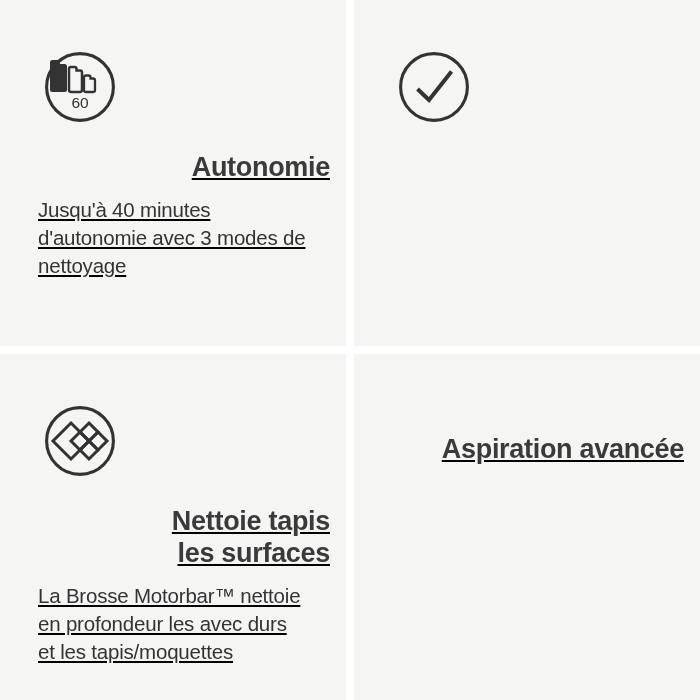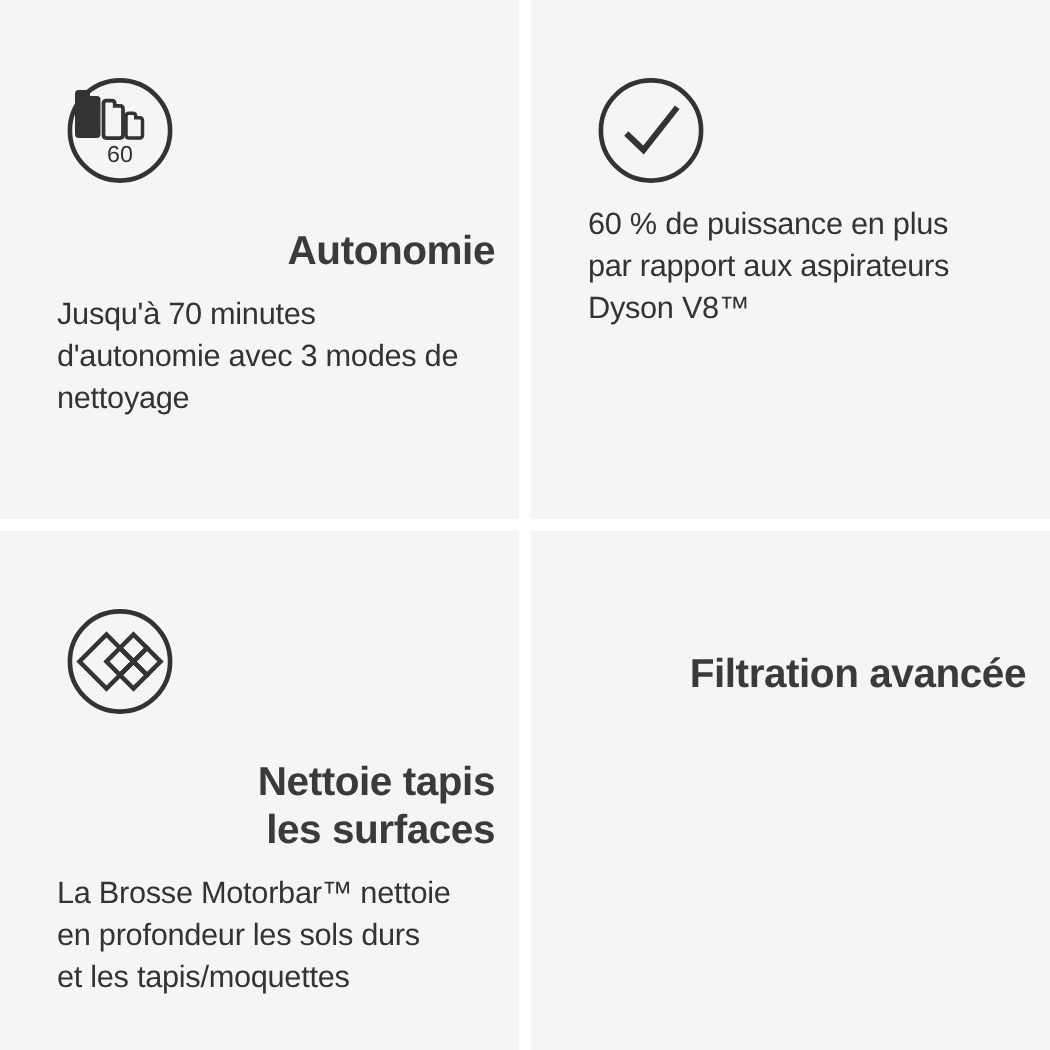--- a/index.html
+++ b/index.html
@@ -9,20 +9,21 @@
   }
   .page {
     width: 700px;
     height: 700px;
     display: grid;
     grid-template-columns: 346px 346px;
     grid-template-rows: 346px 346px;
     gap: 8px;
     background: #ffffff;
     font-family: "Liberation Sans", "DejaVu Sans", sans-serif;
+    text-decoration: underline;
   }
   .tile {
     background: #f5f5f4;
     box-sizing: border-box;
     padding: 51px 16px 0 38px;
     overflow: hidden;
   }
   .icon-wrap {
     width: 72px;
     height: 72px;
@@ -66,52 +67,49 @@
     <div class="icon-wrap">
       <svg viewBox="0 0 72 72" xmlns="http://www.w3.org/2000/svg">
         <circle cx="36" cy="36" r="33.4" fill="none" stroke="#333333" stroke-width="3.1"></circle>
         <path d="M 6,38.5 V 11.5 Q 6,9 8.5,9 H 13.5 Q 16,9 16,11.5 V 13 H 20.5 Q 23,13 23,15.5 V 38.5 Q 23,41 20.5,41 H 8.5 Q 6,41 6,38.5 Z" fill="#333333" stroke="none"></path>
         <path d="M 25,38.8 V 18 Q 25,16 27,16 H 30.5 Q 32.5,16 32.5,18 V 19.5 H 36 Q 38,19.5 38,21.5 V 38.8 Q 38,41 35.8,41 H 27.2 Q 25,41 25,38.8 Z" fill="none" stroke="#333333" stroke-width="2.5"></path>
         <path d="M 40,39 V 26.5 Q 40,24.5 42,24.5 H 44.5 Q 46.5,24.5 46.5,26.5 V 27.5 H 49 Q 51,27.5 51,29.5 V 39 Q 51,41 49,41 H 42 Q 40,41 40,39 Z" fill="none" stroke="#333333" stroke-width="2.3"></path>
         <text class="icon-num" x="36" y="57" text-anchor="middle" font-size="15.5" fill="#333333">60</text>
       </svg>
     </div>
     <h2 class="title">Autonomie</h2>
-    <p class="body">Jusqu'à 70 minutes
+    <p class="body">Jusqu'à 40 minutes
 d'autonomie avec 3 modes de
 nettoyage</p>
   </section>
 
   <section class="tile">
     <div class="icon-wrap">
       <svg viewBox="0 0 72 72" xmlns="http://www.w3.org/2000/svg">
         <circle cx="36" cy="36" r="33.4" fill="none" stroke="#333333" stroke-width="3.1"></circle>
         <path d="M 19.5,38 L 31,49 L 53.5,20.5" fill="none" stroke="#333333" stroke-width="4" stroke-linecap="butt" stroke-linejoin="miter"></path>
       </svg>
     </div>
-    <p class="body">60 % de puissance en plus
-par rapport aux aspirateurs
-Dyson V8™</p>
   </section>
 
   <section class="tile">
     <div class="icon-wrap">
       <svg viewBox="0 0 72 72" xmlns="http://www.w3.org/2000/svg">
         <circle cx="36" cy="36" r="33.4" fill="none" stroke="#333333" stroke-width="3.1"></circle>
         <polygon points="27,18 45,36 27,54 9,36" fill="none" stroke="#333333" stroke-width="3"></polygon>
         <polygon points="45,18 54,27 45,36 36,27" fill="none" stroke="#333333" stroke-width="3"></polygon>
         <polygon points="54,27 63,36 54,45 45,36" fill="none" stroke="#333333" stroke-width="3"></polygon>
         <polygon points="45,36 54,45 45,54 36,45" fill="none" stroke="#333333" stroke-width="3"></polygon>
         <polygon points="36,27 45,36 36,45 27,36" fill="none" stroke="#333333" stroke-width="3"></polygon>
       </svg>
     </div>
     <h2 class="title">Nettoie tapis
 les surfaces</h2>
     <p class="body">La Brosse Motorbar™ nettoie
-en profondeur les sols durs
+en profondeur les avec durs
 et les tapis/moquettes</p>
   </section>
 
   <section class="tile">
-    <h2 class="title">Filtration avancée</h2>
+    <h2 class="title">Aspiration avancée</h2>
   </section>
 
 </div>
 
 </body></html>

